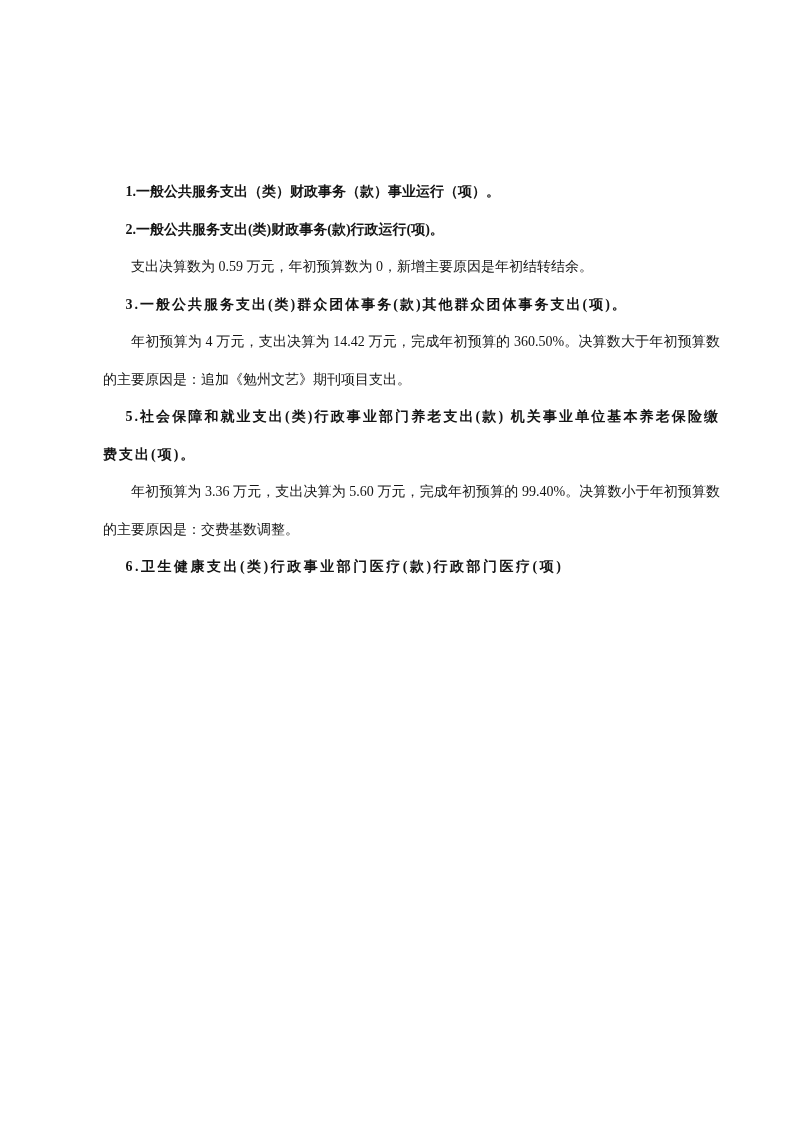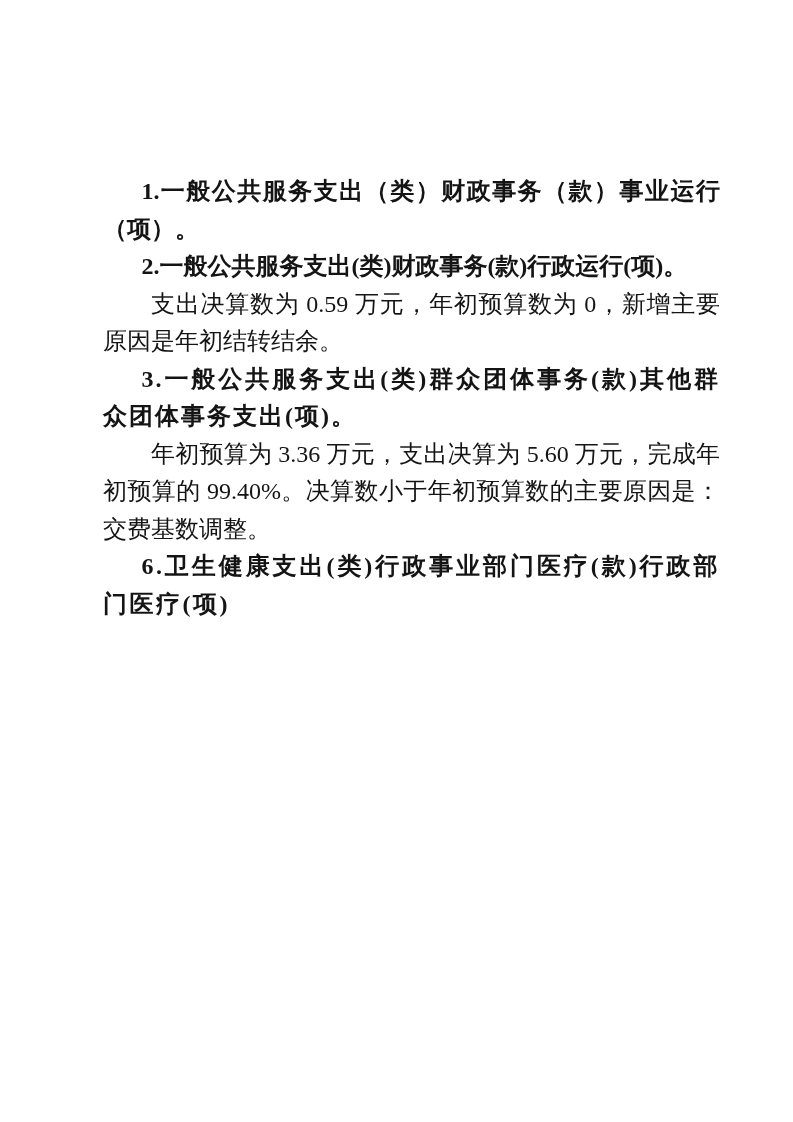--- a/index.html
+++ b/index.html
@@ -10,21 +10,21 @@
   .page {
     position: relative;
     width: 793px;
     height: 1122px;
     margin: 0 auto;
     background: #ffffff;
     overflow: hidden;
     box-sizing: border-box;
     padding: 173px 73px 0 103px;
     font-family: "Liberation Serif", "DejaVu Serif", serif;
-    font-size: 24px;
+    font-size: 14px;
     line-height: 37.5px;
     color: #141414;
   }
   .doc {
     width: 617px;
   }
   p {
     margin: 0;
     padding: 0;
     text-align: justify;
@@ -44,16 +44,18 @@
 </style>
 </head>
 <body>
 
 <div class="page">
   <div class="doc">
     <p class="heading">1.一般公共服务支出（类）财政事务（款）事业运行（项）。</p>
     <p class="heading">2.一般公共服务支出(类)财政事务(款)行政运行(项)。</p>
     <p class="body">支出决算数为 0.59 万元，年初预算数为 0，新增主要原因是年初结转结余。</p>
     <p class="heading ls2">3.一般公共服务支出(类)群众团体事务(款)其他群众团体事务支出(项)。</p>
+    <p class="body">年初预算为 4 万元，支出决算为 14.42 万元，完成年初预算的 360.50%。决算数大于年初预算数的主要原因是：追加《勉州文艺》期刊项目支出。</p>
+    <p class="heading ls2">5.社会保障和就业支出(类)行政事业部门养老支出(款) 机关事业单位基本养老保险缴费支出(项)。</p>
     <p class="body">年初预算为 3.36 万元，支出决算为 5.60 万元，完成年初预算的 99.40%。决算数小于年初预算数的主要原因是：交费基数调整。</p>
     <p class="heading ls2_5">6.卫生健康支出(类)行政事业部门医疗(款)行政部门医疗(项)</p>
   </div>
 </div>
 
 </body></html>

